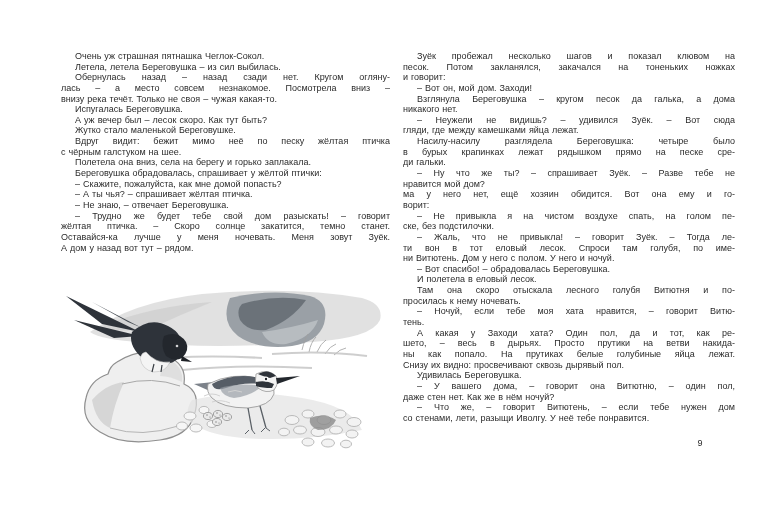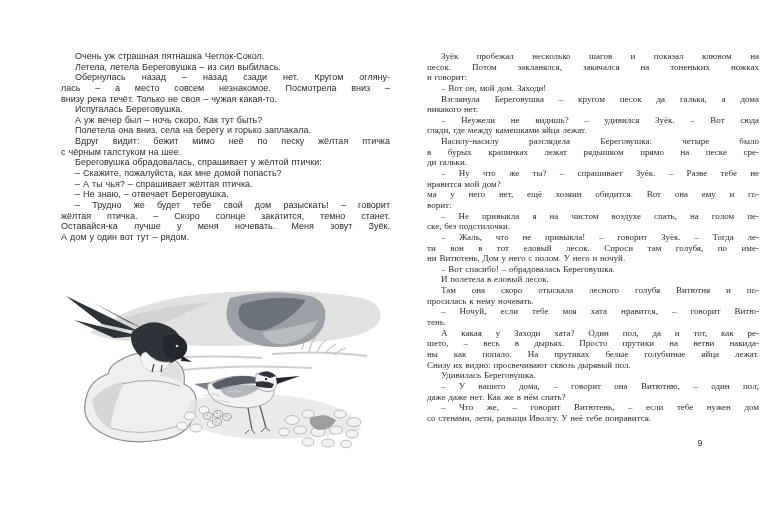--- a/index.html
+++ b/index.html
@@ -16,21 +16,21 @@
   }
   .text-column {
     position: absolute;
     top: 51px;
     color: #2b2b2b;
     font-size: 9px;
     line-height: 10.65px;
     word-spacing: 0.5px;
   }
   #left-column  { left: 61px;  width: 329px; }
-  #right-column { left: 427px; width: 332px; font-family: Liberation Serif, serif; }
+  #right-column { left: 403px; width: 332px; }
   .para { margin: 0; padding: 0; }
   .line {
     height: 10.65px;
     overflow: hidden;
     text-align: justify;
     text-align-last: justify;
     white-space: normal;
   }
   .line.first { text-indent: 14px; }
   .line.last  { text-align: left; text-align-last: left; }
@@ -62,46 +62,49 @@
       </div>
       <div class="para">
         <div class="line first">Обернулась назад – назад сзади нет. Кругом огляну-</div>
         <div class="line">лась – а место совсем незнакомое. Посмотрела вниз –</div>
         <div class="line last">внизу река течёт. Только не своя – чужая какая-то.</div>
       </div>
       <div class="para">
         <div class="line first last">Испугалась Береговушка.</div>
       </div>
       <div class="para">
-        <div class="line first last">А уж вечер был – ночь скоро. Как тут быть?</div>
-      </div>
-      <div class="para">
-        <div class="line first last">Полетела она вниз, села на берегу и горько заплакала.</div>
+        <div class="line first last">А уж вечер был – лесок скоро. Как тут быть?</div>
+      </div>
+      <div class="para">
+        <div class="line first last">Жутко стало маленькой Береговушке.</div>
       </div>
       <div class="para">
         <div class="line first">Вдруг видит: бежит мимо неё по песку жёлтая птичка</div>
         <div class="line last">с чёрным галстуком на шее.</div>
+      </div>
+      <div class="para">
+        <div class="line first last">Полетела она вниз, села на берегу и горько заплакала.</div>
       </div>
       <div class="para">
         <div class="line first last">Береговушка обрадовалась, спрашивает у жёлтой птички:</div>
       </div>
       <div class="para">
         <div class="line first last">– Скажите, пожалуйста, как мне домой попасть?</div>
       </div>
       <div class="para">
         <div class="line first last">– А ты чья? – спрашивает жёлтая птичка.</div>
       </div>
       <div class="para">
         <div class="line first last">– Не знаю, – отвечает Береговушка.</div>
       </div>
       <div class="para">
         <div class="line first">– Трудно же будет тебе свой дом разыскать! – говорит</div>
         <div class="line">жёлтая птичка. – Скоро солнце закатится, темно станет.</div>
         <div class="line">Оставайся-ка лучше у меня ночевать. Меня зовут Зуёк.</div>
-        <div class="line last">А дом у один вот тут – рядом.</div>
+        <div class="line last">А дом у назад вот тут – рядом.</div>
       </div>
     </div>
 
   <div id="right-column" class="text-column">
       <div class="para">
         <div class="line first">Зуёк пробежал несколько шагов и показал клювом на</div>
         <div class="line">песок. Потом закланялся, закачался на тоненьких ножках</div>
         <div class="line last">и говорит:</div>
       </div>
       <div class="para">
@@ -155,21 +158,21 @@
         <div class="line first">А какая у Заходи хата? Один пол, да и тот, как ре-</div>
         <div class="line">шето, – весь в дырьях. Просто прутики на ветви накида-</div>
         <div class="line">ны как попало. На прутиках белые голубиные яйца лежат.</div>
         <div class="line last">Снизу их видно: просвечивают сквозь дырявый пол.</div>
       </div>
       <div class="para">
         <div class="line first last">Удивилась Береговушка.</div>
       </div>
       <div class="para">
         <div class="line first">– У вашего дома, – говорит она Витютню, – один пол,</div>
-        <div class="line last">даже даже нет. Как же в нём спать?</div>
+        <div class="line last">даже стен нет. Как же в нём ночуй?</div>
       </div>
       <div class="para">
         <div class="line first">– Что же, – говорит Витютень, – если тебе нужен дом</div>
         <div class="line last">со стенами, лети, разыщи Иволгу. У неё тебе понравится.</div>
       </div>
     </div>
 
   <svg class="illustration" viewBox="0 0 330 180" xmlns="http://www.w3.org/2000/svg">
 
     <g>

